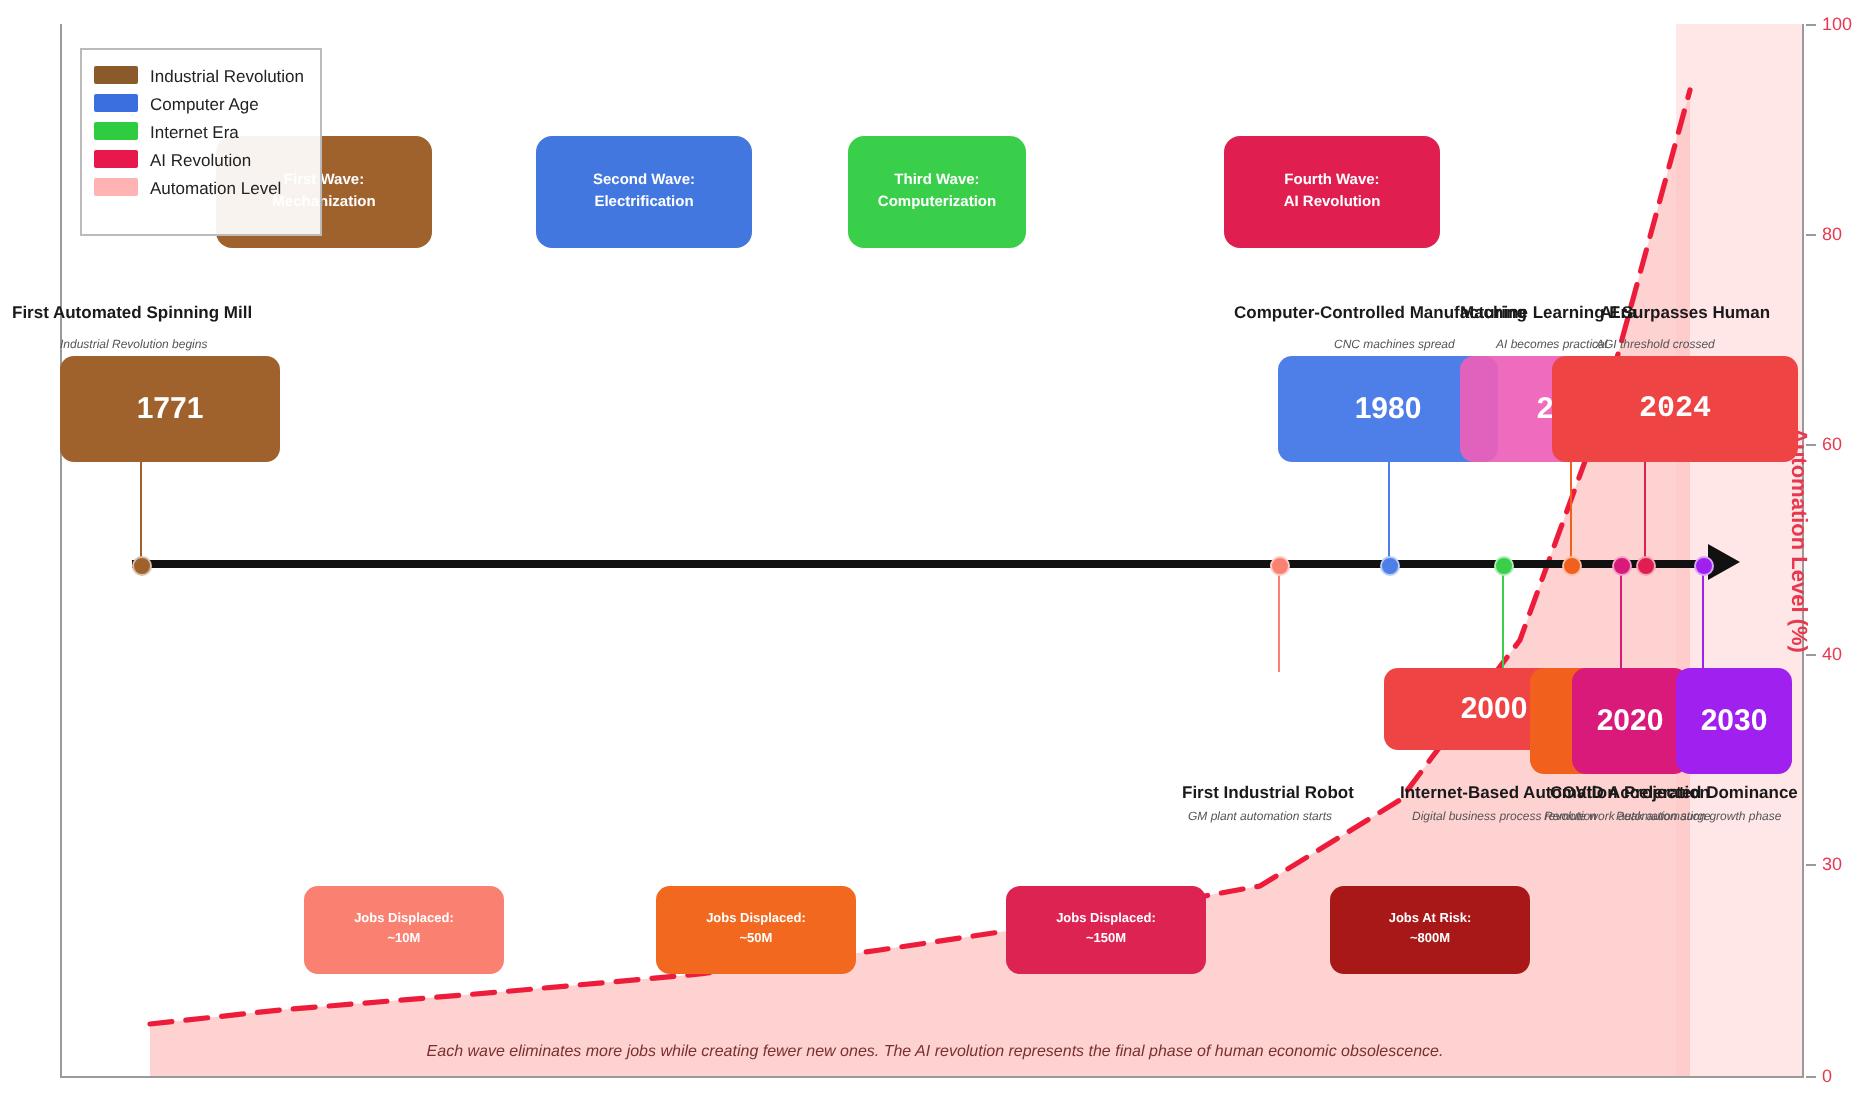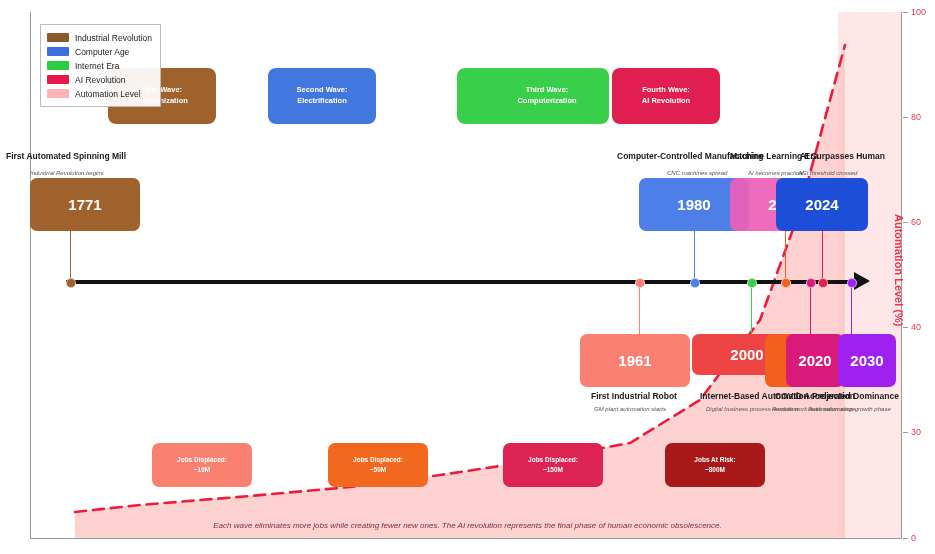--- a/index.html
+++ b/index.html
@@ -22,21 +22,21 @@
        transform:rotate(90deg);transform-origin:left top;white-space:nowrap;}
 
   
   .auto-svg{position:absolute;left:0;top:0;width:935px;height:554px;}
 
   
   .band{position:absolute;top:12px;height:526px;background:rgba(255,120,120,0.18);}
 
   
   .legend{position:absolute;left:40px;top:24px;background:rgba(255,255,255,0.92);
-          border:1px solid #bbb;padding:5px 8px 5px 6px;z-index:40;}
+          border:1px solid #bbb;padding:5px 8px 16px 6px;z-index:40;}
   .legend-row{display:flex;align-items:center;height:13px;margin:1px 0;}
   .legend-swatch{width:22px;height:9px;margin-right:6px;border-radius:1px;}
   .legend-label{font-size:8.5px;color:#222;white-space:nowrap;}
 
   
   .wave{position:absolute;border-radius:8px;display:flex;align-items:center;
         justify-content:center;text-align:center;color:#fff;
         font-size:7.5px;font-weight:bold;line-height:1.45;z-index:10;}
 
   
@@ -111,21 +111,21 @@
       <span class="legend-label">Automation Level</span>
     </div>
   </div>
 
   <div class="wave" style="left:108px;top:68px;width:108px;height:56px;background:#A0622D;">
     <div><span>First Wave:</span><br><span>Mechanization</span></div>
   </div>
   <div class="wave" style="left:268px;top:68px;width:108px;height:56px;background:#4277E0;">
     <div><span>Second Wave:</span><br><span>Electrification</span></div>
   </div>
-  <div class="wave" style="left:457px;top:68px;width:124px;height:56px;background:#3ACF4A;padding-left:28px;">
+  <div class="wave" style="left:424px;top:68px;width:89px;height:56px;background:#3ACF4A;">
     <div><span>Third Wave:</span><br><span>Computerization</span></div>
   </div>
   <div class="wave" style="left:612px;top:68px;width:108px;height:56px;background:#E01E50;">
     <div><span>Fourth Wave:</span><br><span>AI Revolution</span></div>
   </div>
 
   <div class="connector" style="left:70px;top:228px;height:54px;background:#A0622D;"></div>
   <div class="connector" style="left:639px;top:284px;height:52px;background:#FA8072;"></div>
   <div class="connector" style="left:694px;top:190px;height:92px;background:#4E7FE8;"></div>
   <div class="connector" style="left:751px;top:284px;height:52px;background:#3ACF4A;"></div>
@@ -159,27 +159,24 @@
     </div>
 
   <div class="ms-title" style="left:730px;top:151px;">Machine Learning Era</div>
   <div class="ms-sub" style="left:748px;top:170px;">AI becomes practical</div>
   <div class="ms-box" style="left:730px;top:178px;width:110px;height:53px;background:#ED5FB8;opacity:0.92;">
       <span>2010</span>
     </div>
 
   <div class="ms-title" style="left:800px;top:151px;">AI Surpasses Human</div>
   <div class="ms-sub" style="left:798px;top:170px;">AGI threshold crossed</div>
-  <div class="ms-box" style="left:776px;top:178px;width:92px;height:53px;background:#1d4ed8;">
+  <div class="ms-box" style="left:776px;top:178px;width:123px;height:53px;background:#ef4444;font-family:Liberation Mono, monospace;">
       <span>2024</span>
     </div>
 
-  <div class="ms-box" style="left:580px;top:334px;width:110px;height:53px;background:#FA8072;">
-      <span>1961</span>
-    </div>
   <div class="ms-title" style="left:591px;top:391px;">First Industrial Robot</div>
   <div class="ms-sub" style="left:594px;top:406px;">GM plant automation starts</div>
 
   <div class="ms-box" style="left:692px;top:334px;width:110px;height:41px;background:#ef4444;">
       <span>2000</span>
     </div>
   <div class="ms-title" style="left:700px;top:391px;">Internet-Based Automation</div>
   <div class="ms-sub" style="left:706px;top:406px;">Digital business process revolution</div>
 
   <div class="ms-box" style="left:765px;top:334px;width:56px;height:53px;background:#F2601E;"></div>

